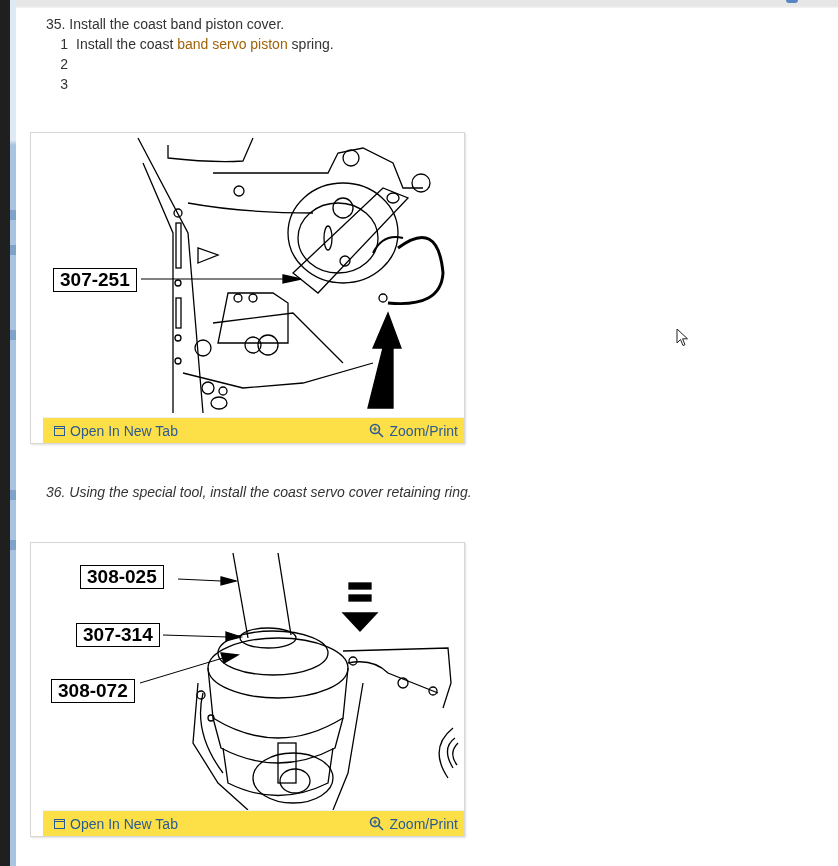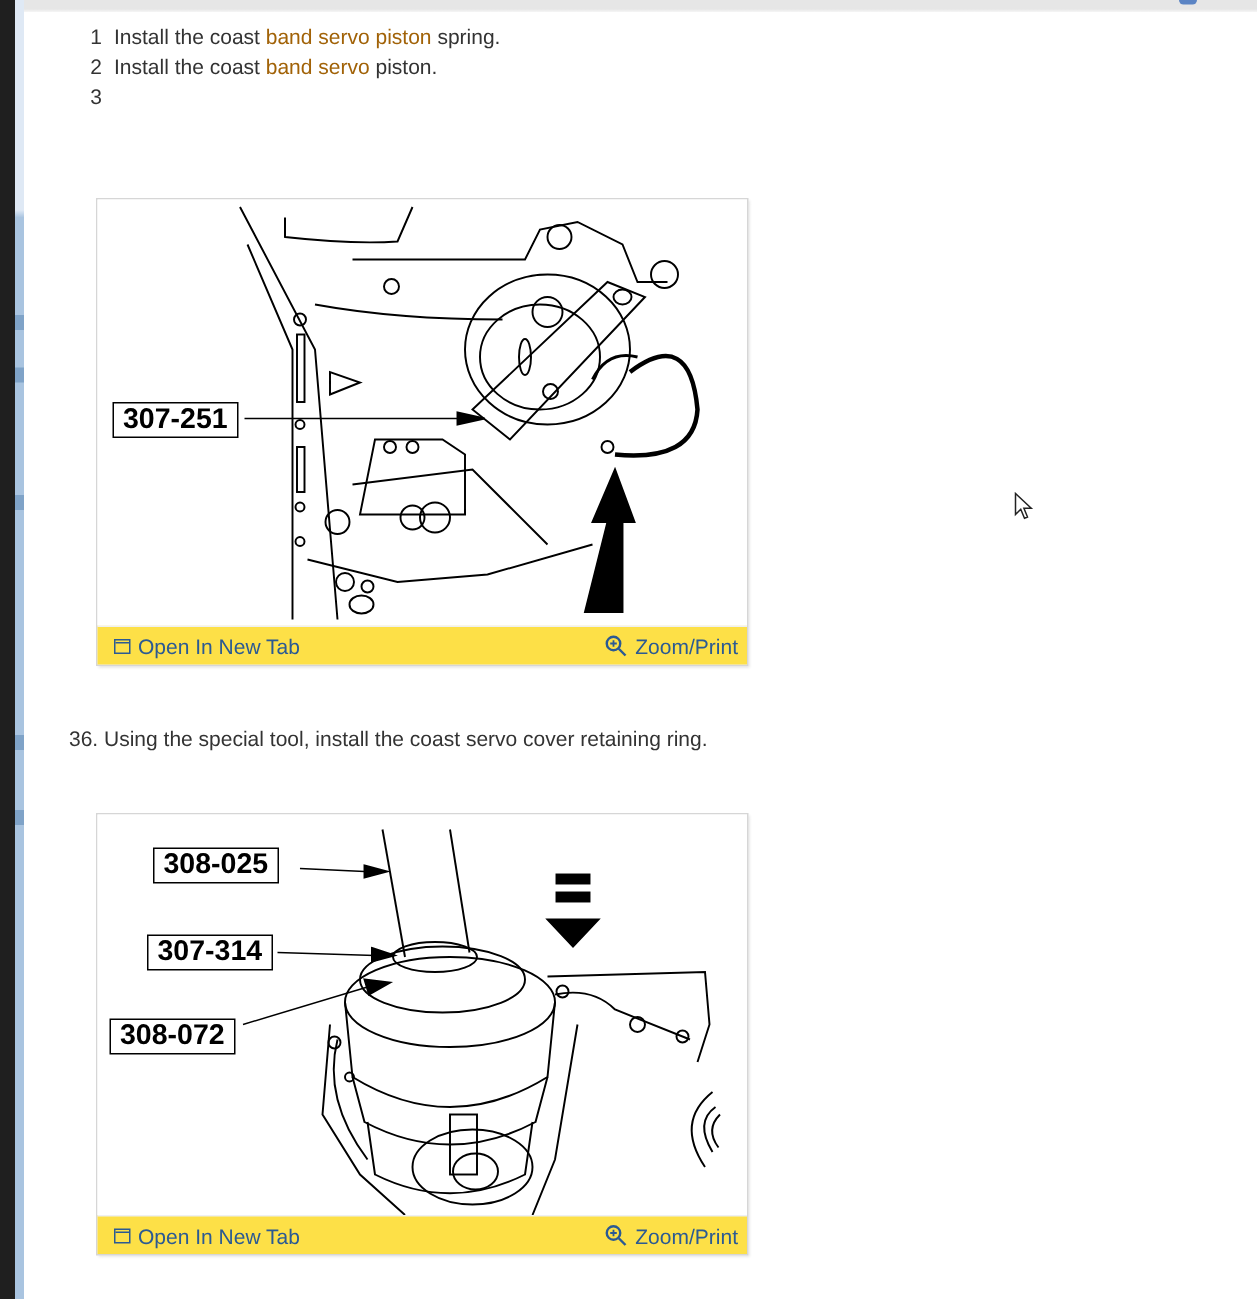--- a/index.html
+++ b/index.html
@@ -15,62 +15,65 @@
     background: linear-gradient(to bottom, #e6e6e6 0px, #e6e6e6 6px, #f6f6f6 8px); }
   .top-bar .blip { position: absolute; left: 770px; top: 0; width: 12px; height: 3px; background: #5b84c4; border-radius: 0 0 6px 6px; }
 
   .content { position: absolute; left: 46px; top: 14px; width: 760px; font-size: 14px; line-height: 20px; }
   .step-title { color: #333; }
   .substeps { list-style: none; margin-left: 14px; }
   .substeps li { display: flex; gap: 8px; }
   .substeps .num { width: 8px; text-align: right; }
   .link { color: #a16207; }
 
-  .figure { position: absolute; left: 64px; width: 435px; border: 1px solid #d6d6d6; background: #fff;
-    box-shadow: 1px 1px 2px rgba(0,0,0,0.12); }
+  .figure { position: absolute; left: 30px; width: 435px; border: 1px solid #d6d6d6; background: #fff;
+    box-shadow: 1px 1px 2px rgba(0,0,0,0.12); padding-left: 12px; }
   .figure .art { position: relative; width: 100%; background: #fff; overflow: hidden; }
   .figure .footer { height: 26px; background: #fde047; display: flex; justify-content: space-between; align-items: center;
     padding: 0 6px 0 11px; font-size: 14px; color: #2b5a93; border-top: 1px solid #eef0f3; }
   .footer .btn { display: flex; align-items: center; gap: 5px; cursor: pointer; }
   .icon-newtab { width: 11px; height: 10px; border: 1.5px solid #2b5a93; position: relative; }
   .icon-newtab::before { content: ""; position: absolute; left: 0; right: 0; top: 1px; height: 1.5px; background: #2b5a93; }
   .icon-zoom { width: 16px; height: 16px; }
 
   .fig-label { position: absolute; font-weight: bold; font-size: 19px; color: #000; background: #fff;
     border: 1.5px solid #000; padding: 0 6px; line-height: 22px; }
   .fig-id { position: absolute; left: 5px; font-weight: bold; font-size: 14px; color: #000; margin-top: 37px; }
 
-  .step36 { position: absolute; left: 46px; top: 482px; font-size: 14px; line-height: 20px; color: #333; }
+  .step36 { position: absolute; left: 46px; top: 482px; font-size: 14px; line-height: 20px; color: #333; font-style: italic; }
 
   .cursor { position: absolute; left: 676px; top: 328px; width: 14px; height: 20px; }
 </style>
 </head>
 <body>
 
 <div class="left-frame"></div>
 <div class="left-strip">
   <div class="mark" style="top:210px"></div>
   <div class="mark" style="top:245px"></div>
   <div class="mark" style="top:330px"></div>
   <div class="mark" style="top:490px"></div>
   <div class="mark" style="top:540px"></div>
 </div>
 <div class="top-bar">
     <div class="blip"></div>
   </div>
 
 <div class="content">
+  <div class="step-title">
+    <span>35.</span>
+    <span>Install the coast band piston cover.</span>
+  </div>
   <ul class="substeps">
     <li>
       <span class="num">1</span>
       <span><span>Install the coast </span><a class="link">band servo piston</a><span> spring.</span></span>
     </li>
     <li>
       <span class="num">2</span>
-      <span><span>Install the coast </span><a class="link">band servo</a><span> piston.</span></span>
     </li>
     <li>
       <span class="num">3</span>
     </li>
   </ul>
 </div>
 
 <div class="figure" style="top:132px;">
   <div class="art" style="height:284px;">
     <svg width="433" height="284" viewBox="0 0 433 284" fill="none" stroke="#000" stroke-width="1.3">

